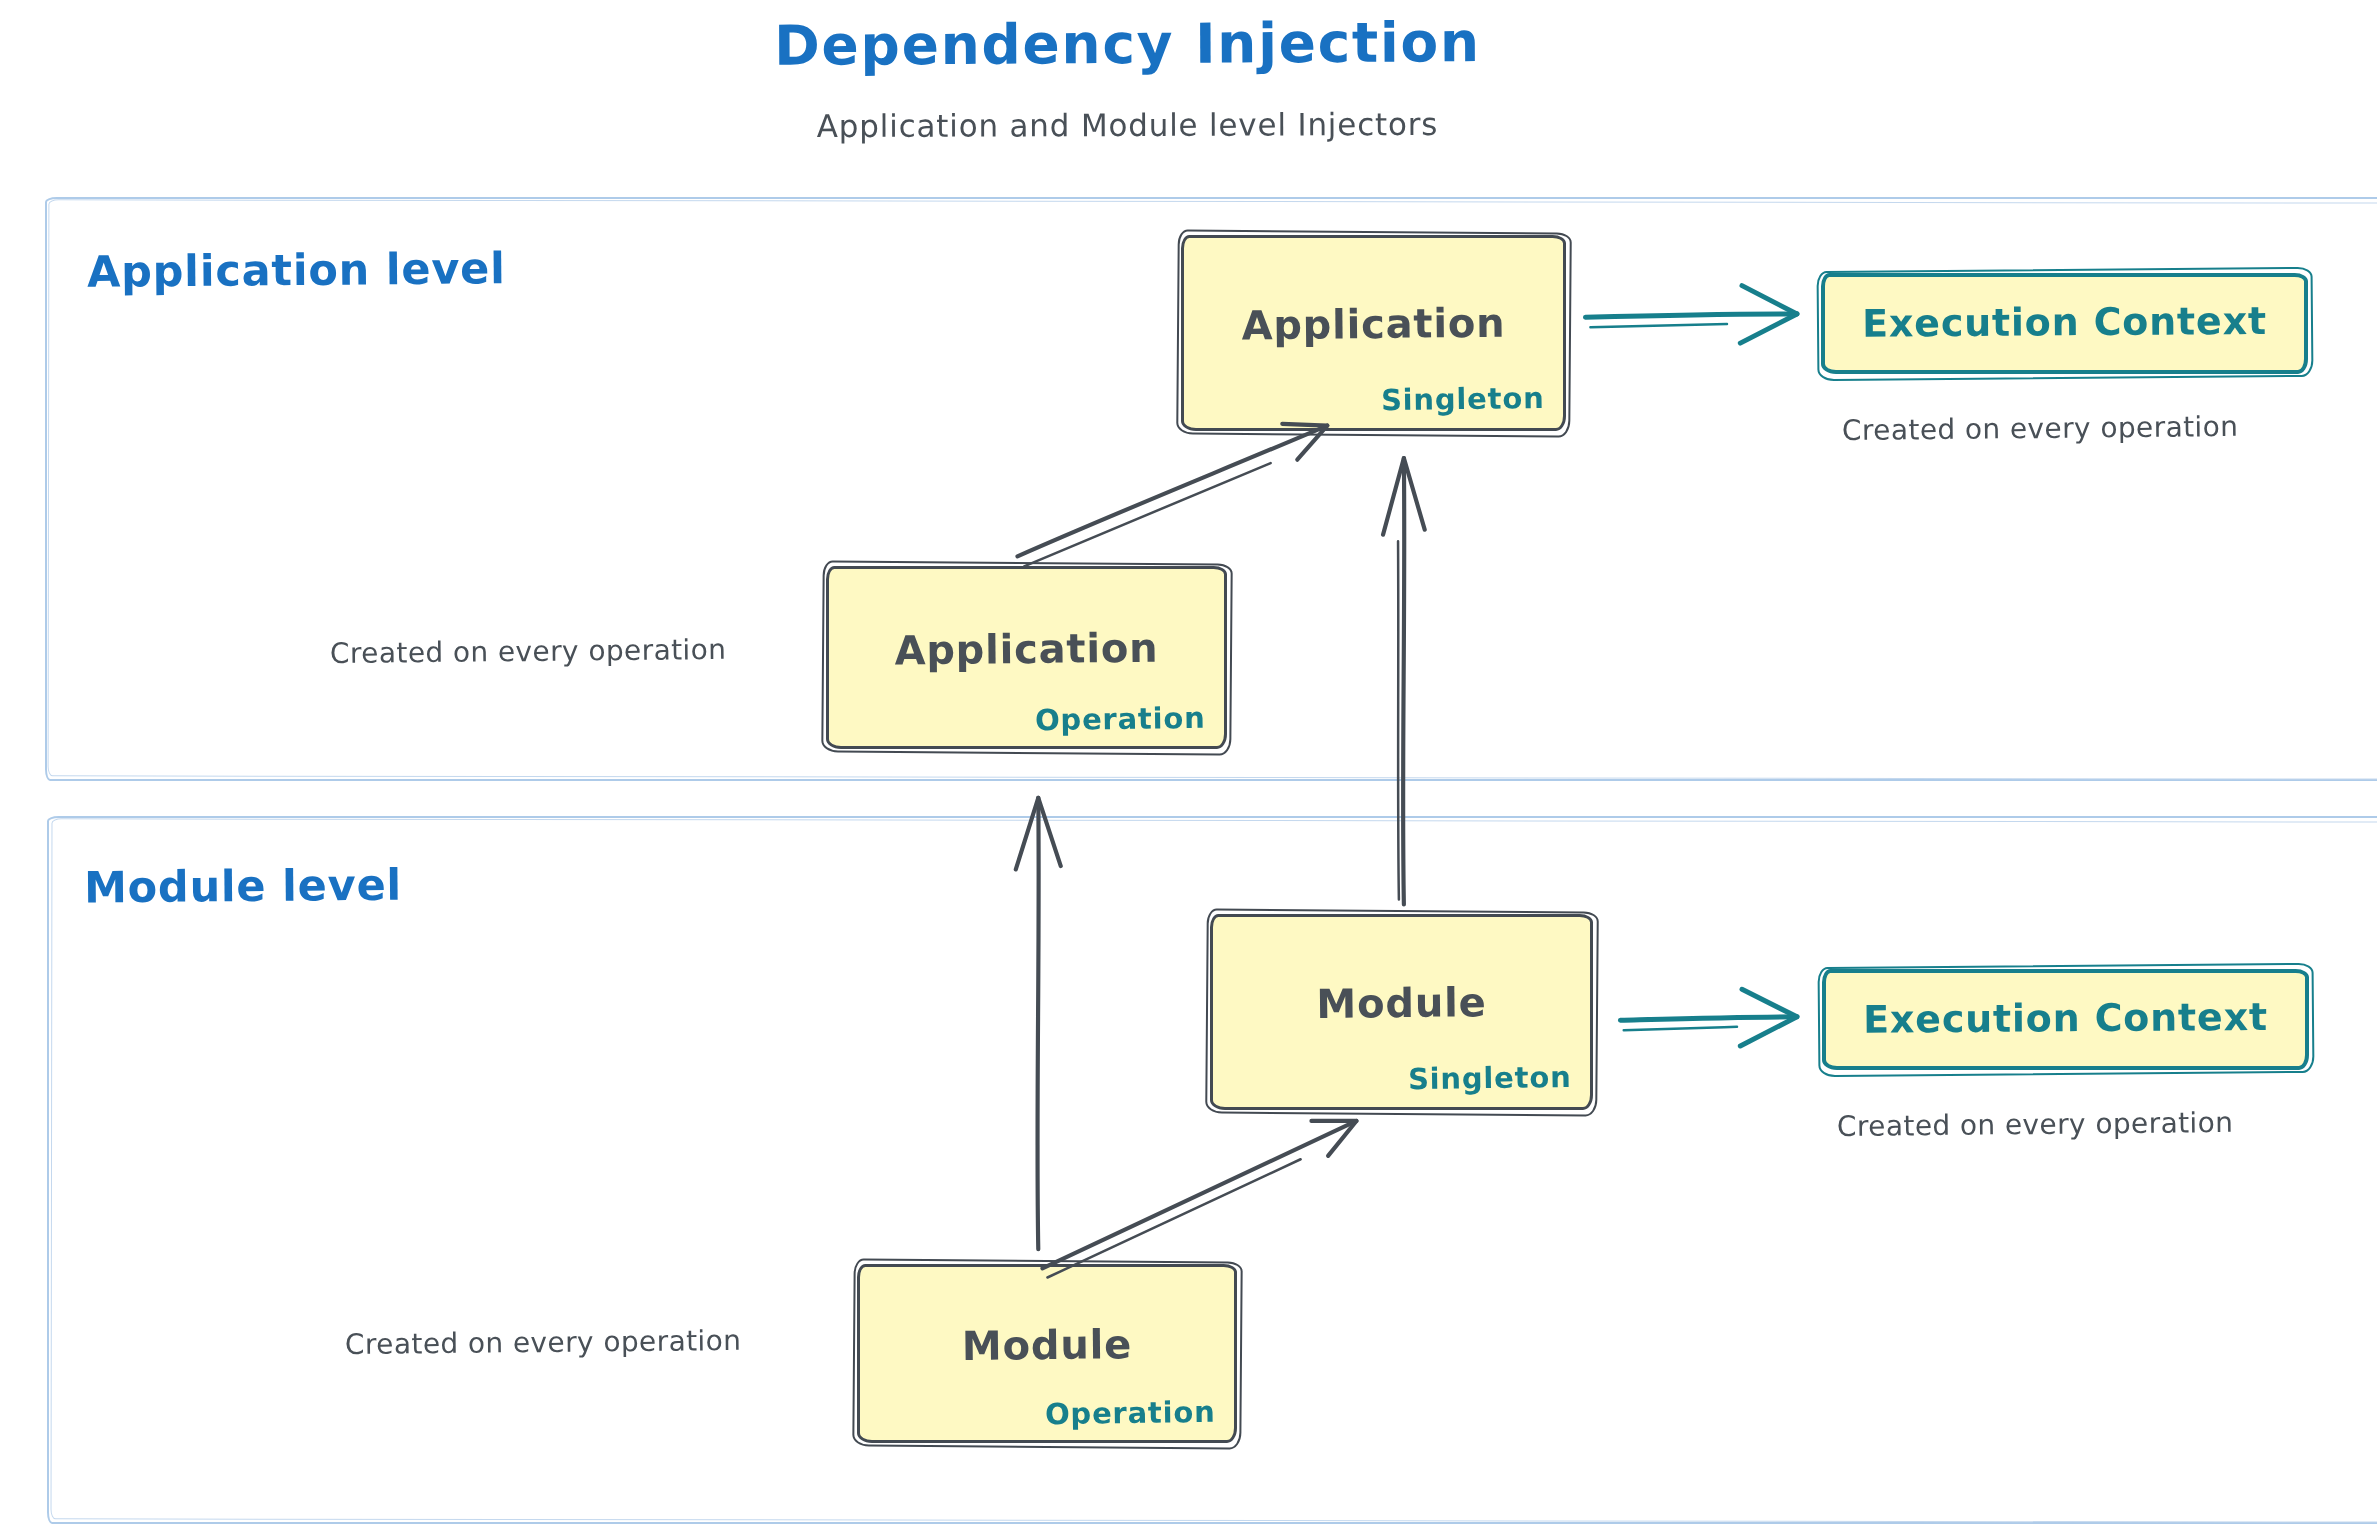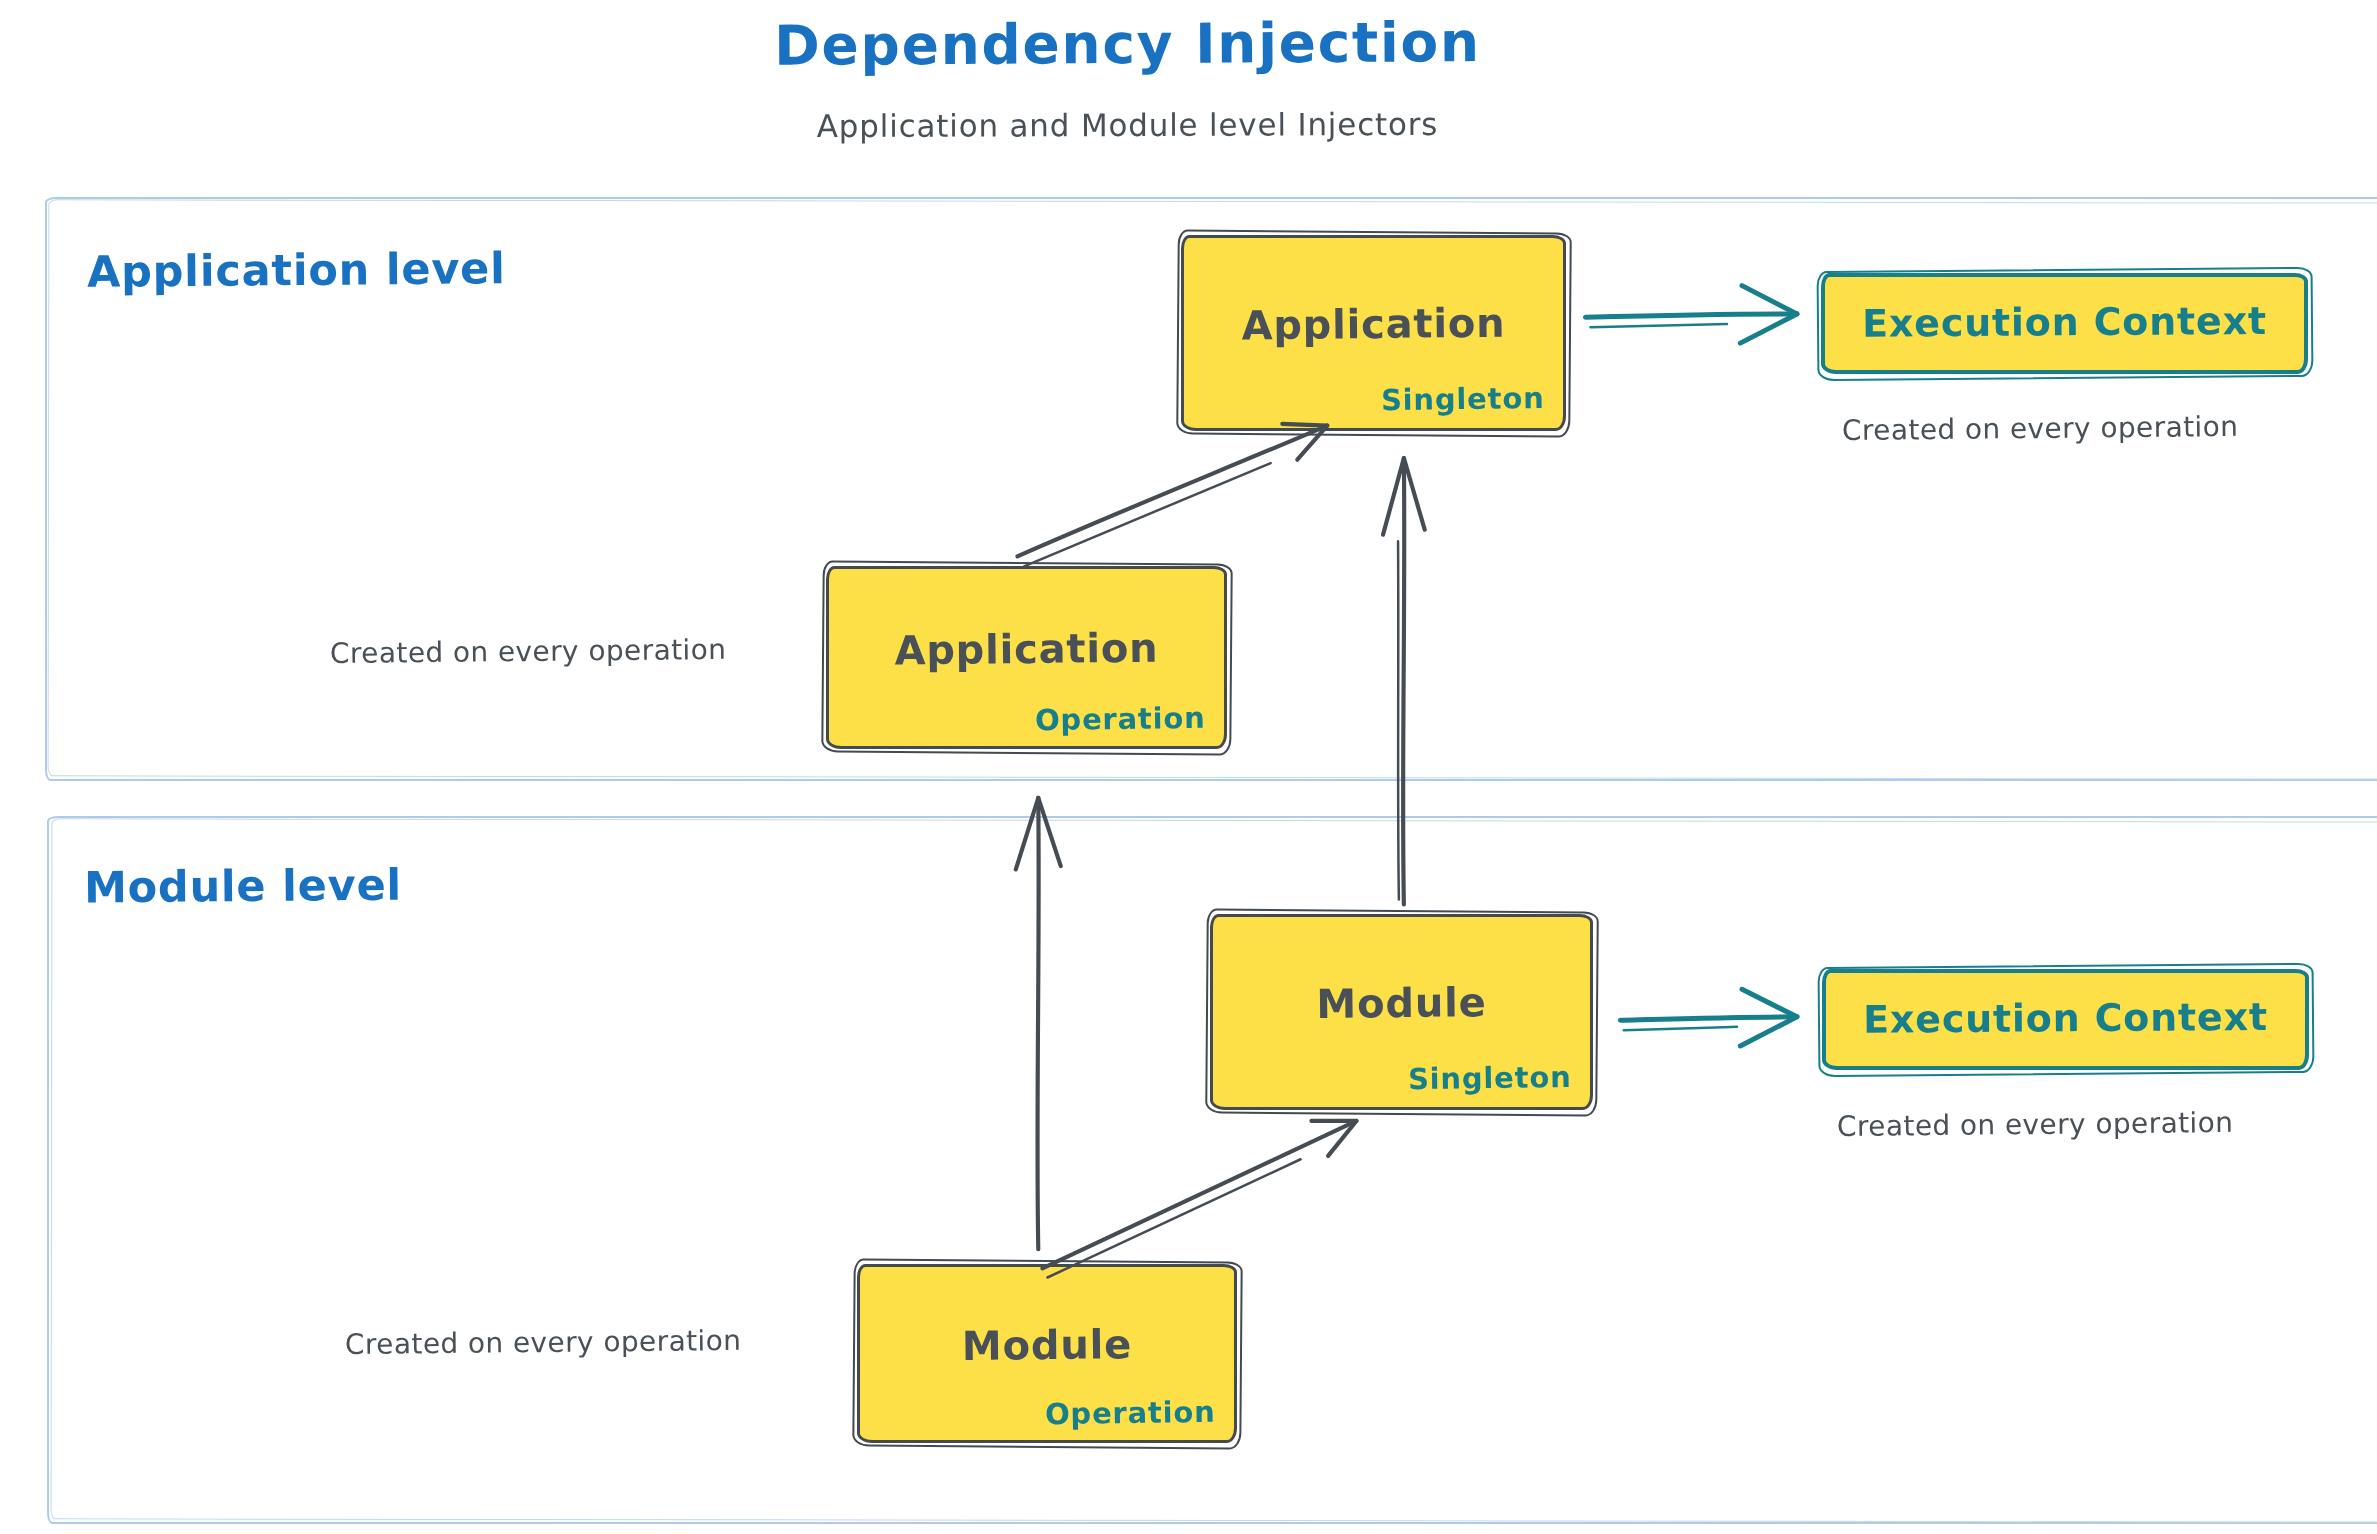--- a/index.html
+++ b/index.html
@@ -22,21 +22,21 @@
          border-radius:10px 5px 11.7px 5px / 5px 11.7px 5px 10px;
          transform:rotate(0.08deg);pointer-events:none;}
   .level-app{left:16.7px;top:197px;width:2341px;height:580px;padding-left:18px;}
   .level-mod{left:19px;top:816px;width:2338px;height:704px;padding-left:20px;}
   .level-label{position:absolute;font-size:43px;font-weight:bold;color:#1971c2;
                letter-spacing:0.8px;transform:rotate(-0.5deg);}
   .label-app{left:40px;top:46px;}
   .label-mod{left:35px;top:43px;}
 
   
-  .box{position:absolute;background:#fde047;}
+  .box{position:absolute;background:#fef9c3;}
   .dark-box{border:3.7px solid #434a52;
             border-radius:8.3px 13.3px 10px 15px / 13.3px 8.3px 15px 10px;}
   .dark-box::after{content:"";position:absolute;inset:-7.5px;
             border:2.1px solid #434a52;
             border-radius:10px 15px 11.7px 16.7px / 15px 10px 16.7px 11.7px;
             transform:rotate(0.45deg);pointer-events:none;}
   .teal-box{border:4.2px solid #177f8c;
             border-radius:8.3px 13.3px 10px 15px / 13.3px 8.3px 15px 10px;}
   .teal-box::after{content:"";position:absolute;inset:-8.3px;
             border:2.5px solid #177f8c;

